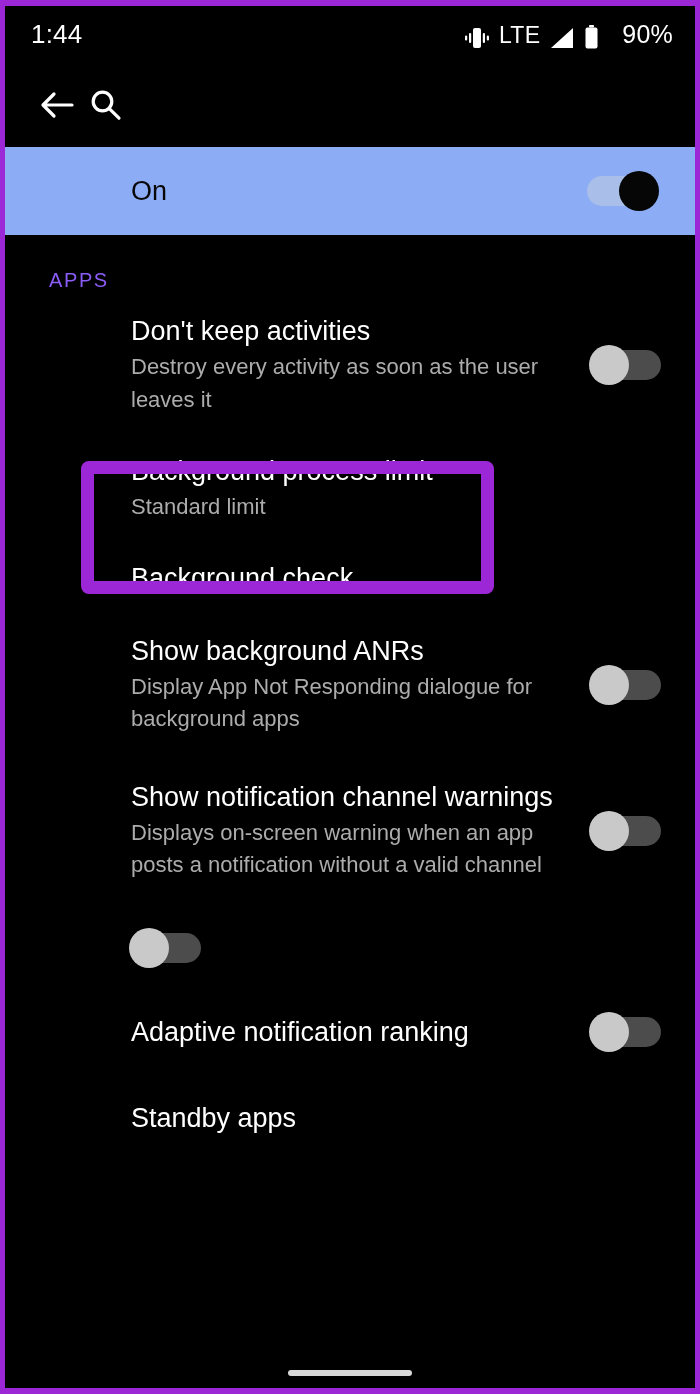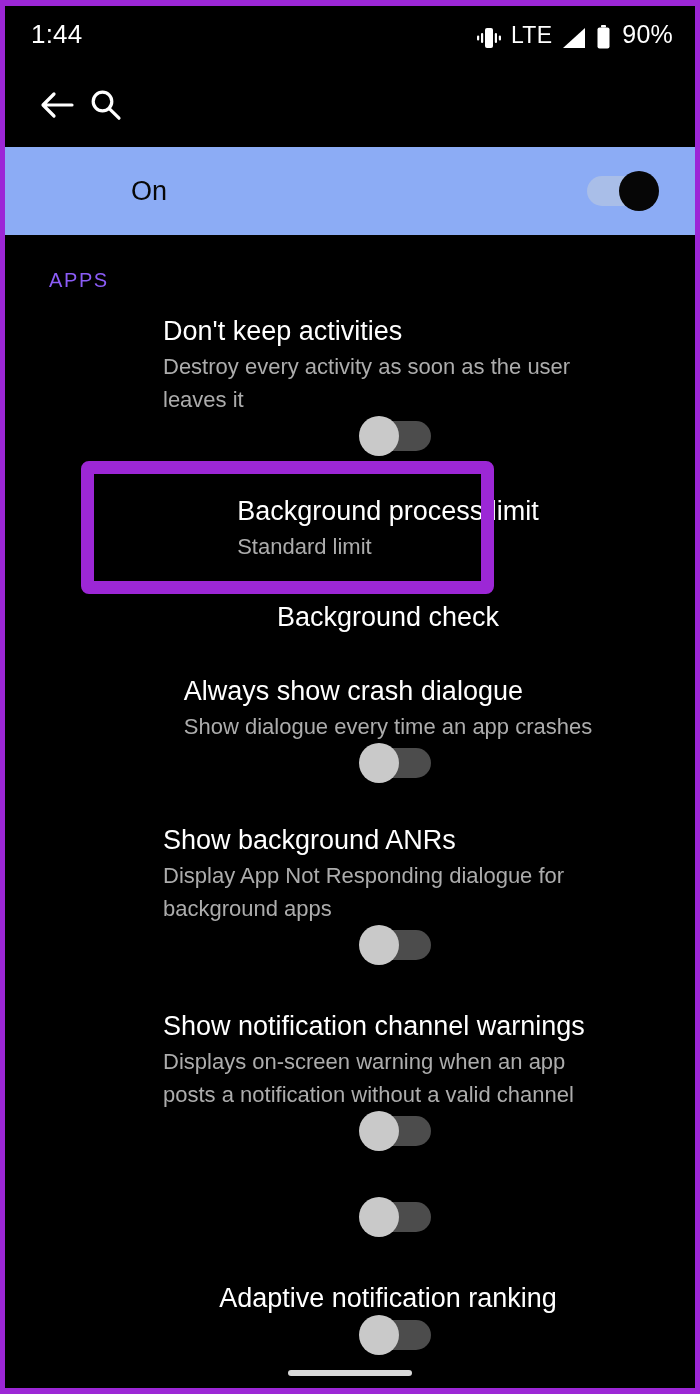--- a/index.html
+++ b/index.html
@@ -48,21 +48,21 @@
     color: #ffffff;
     font-size: 23px;
     font-weight: 400;
     letter-spacing: 0.3px;
   }
   .status-right .batt-pct {
     color: #ffffff;
     font-size: 25px;
     font-weight: 500;
     letter-spacing: 0.2px;
-    margin-left: 2px;
+    margin-left: 14px;
   }
   .icon-svg { display: block; }
 
   
   .app-bar {
     height: 85px;
     display: flex;
     align-items: center;
     background: #000000;
     padding: 0 24px 0 28px;
@@ -146,21 +146,20 @@
     font-weight: 500;
     letter-spacing: 1.6px;
     padding: 26px 0 0 44px;
   }
   .row {
     display: flex;
     align-items: center;
     padding: 0 34px 0 126px;
     min-height: 72px;
     cursor: pointer;
-    flex-direction: column;
   }
   .row .texts { flex: 1 1 auto; padding-right: 16px; }
   .row-title {
     color: #FFFFFF;
     font-size: 27px;
     font-weight: 400;
     line-height: 1.26;
   }
   .row-summary {
     color: #ACACAC;
@@ -297,32 +296,20 @@
         <div class="row-summary">Standard limit</div>
       </div>
     </div>
 
     <div class="row r-bg-check">
       <div class="texts">
         <div class="row-title">Background check</div>
       </div>
     </div>
 
-    <div class="row r-crash">
-      <div class="texts">
-        <div class="row-title">Always show crash dialogue</div>
-        <div class="row-summary">Show dialogue every time an app crashes</div>
-      </div>
-      <div class="switch-wrap">
-        <div class="switch off">
-          <div class="track"></div>
-          <div class="thumb"></div>
-        </div>
-      </div>
-    </div>
 
     <div class="row r-anr">
       <div class="texts">
         <div class="row-title">Show background ANRs</div>
         <div class="row-summary">Display App Not Responding dialogue for background apps</div>
       </div>
       <div class="switch-wrap">
         <div class="switch off">
           <div class="track"></div>
           <div class="thumb"></div>

